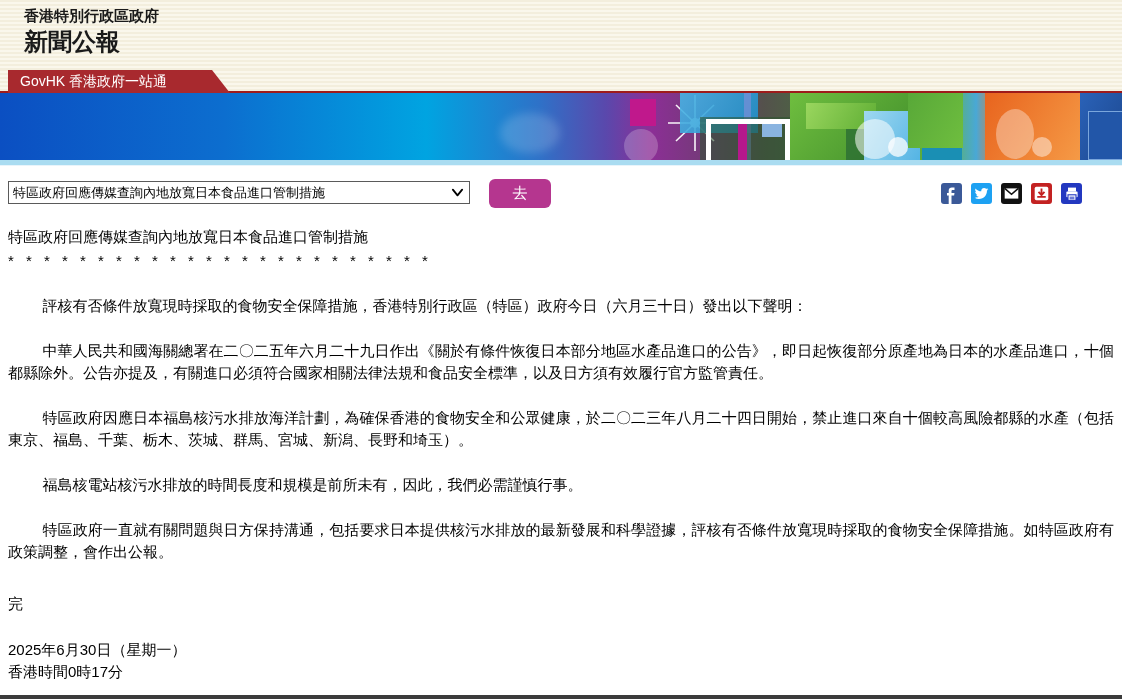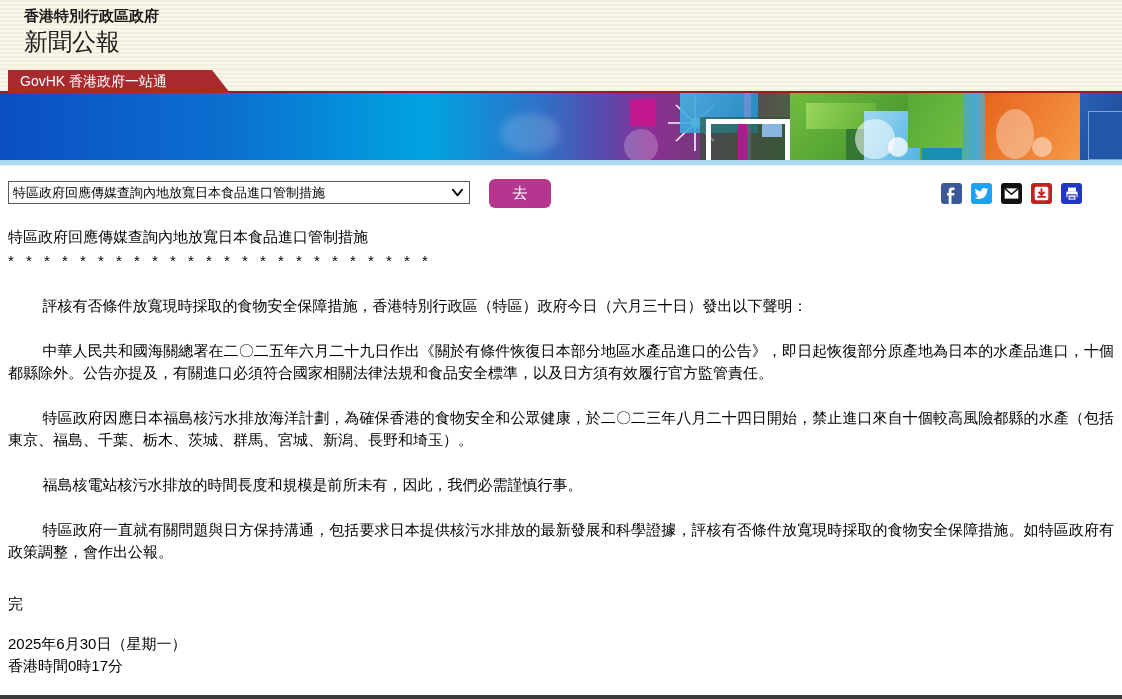--- a/index.html
+++ b/index.html
@@ -6,21 +6,21 @@
   html,body { width:1122px; }
   body { font-family:"Liberation Sans", sans-serif; background:#fff; color:#000; }
   .page { position:relative; width:1122px; height:699px; overflow:hidden; background:#fff; }
 
   
   .site-header {
     position:relative; height:70px;
     background:repeating-linear-gradient(0deg,#f3eedd 0 2px,#faf7ec 2px 4px);
   }
   .dept-name { position:absolute; left:24px; top:7px; font-size:15px; font-weight:bold; color:#1a1a1a; }
-  .site-title { position:absolute; left:24px; top:26px; font-size:24px; font-weight:normal; color:#1a1a1a; }
+  .site-title { position:absolute; left:24px; top:26px; font-size:24px; font-weight:bold; color:#1a1a1a; }
   .brand-logo { position:absolute; right:6px; top:2px; }
 
   
   .util-row { position:absolute; left:10px; top:74px; height:22px; display:flex; align-items:center; gap:8px; }
   .rss-btn {
     display:inline-flex; align-items:center; gap:8px; height:19px; padding:0 6px;
     background:linear-gradient(#ffb53a,#f07800); border:1px solid #d96c00; border-radius:3px;
     color:#fff; font-weight:bold; font-size:18px; cursor:pointer;
   }
   .sep { color:#333; font-size:13px; padding:0 4px; }
@@ -67,21 +67,21 @@
   .go-btn { position:absolute; left:481px; top:0; width:62px; height:29px; background:#b5368f;
     border:none; border-radius:6px; color:#fff; font-size:15px; cursor:pointer; font-family:"Liberation Sans",sans-serif; }
   .share-bar { position:absolute; right:32px; top:4px; display:flex; gap:9px; }
   .share-icon { width:21px; height:21px; border-radius:3px; display:flex; align-items:center; justify-content:center; cursor:pointer; }
 
   .article { margin-top:17px; font-size:15px; line-height:22px; }
   .article-title { font-weight:normal; font-size:15px; }
   .star-divider { letter-spacing:4px; margin-top:2px; }
   .article p.body-para { text-indent:2.3em; margin-top:23px; text-align:justify; }
   .end-mark { margin-top:30px; }
-  .date-line { margin-top:18px; }
+  .date-line { margin-top:24px; }
   .time-line { margin-top:0px; }
 
   .bottom-bar { position:absolute; left:0; bottom:0; width:100%; height:4px; background:#3b3b3b; }
 </style>
 </head>
 <body>
 
 <div class="page">
 
   <div class="site-header">

